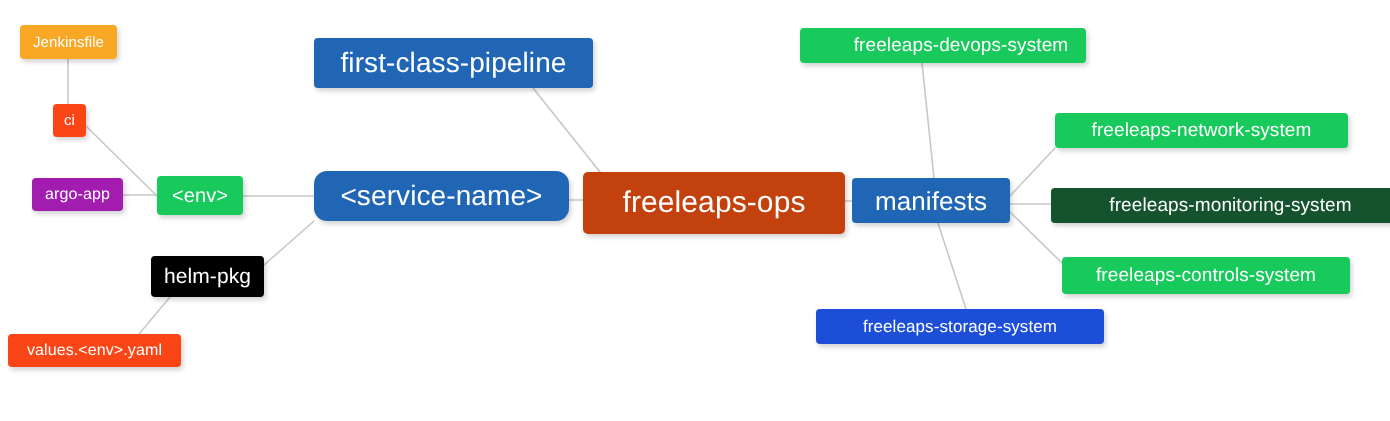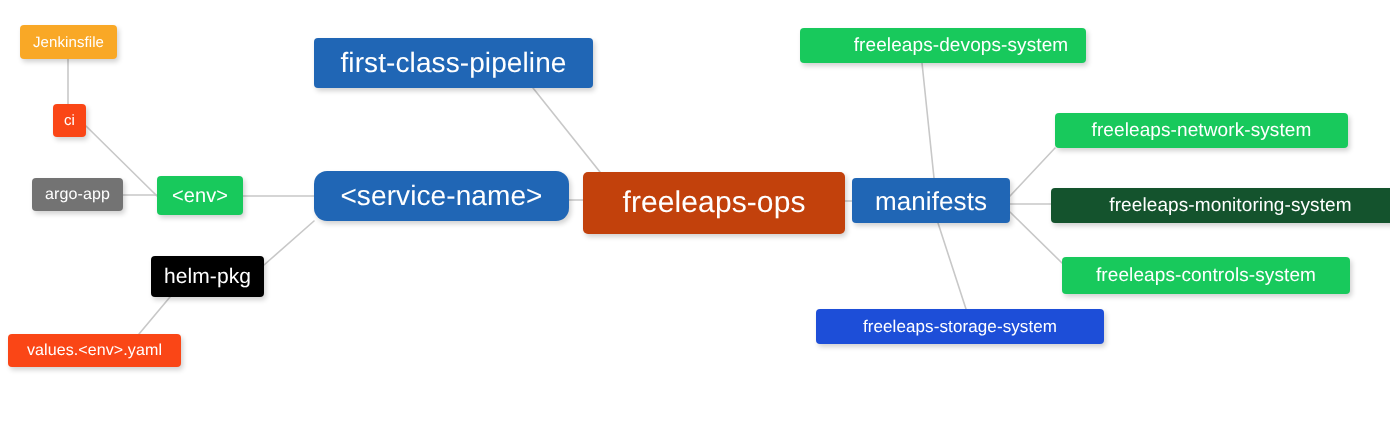--- a/index.html
+++ b/index.html
@@ -70,21 +70,21 @@
       <path d="M 938 223 L 966 309" stroke="#c8c8c8" stroke-width="1.6" fill="none" stroke-linecap="round"></path>
     </svg>
 
   <div id="node-layer">
       <div class="node" style="left: 20px; top: 25px; width: 97px; height: 34px; background: rgb(249, 168, 38); font-size: 15px;">
         <span class="label">Jenkinsfile</span>
       </div>
       <div class="node" style="left: 53px; top: 104px; width: 33px; height: 33px; background: rgb(250, 70, 22); font-size: 15px;">
         <span class="label">ci</span>
       </div>
-      <div class="node" style="left: 32px; top: 178px; width: 91px; height: 33px; background: #737373; font-size: 16px;">
+      <div class="node" style="left: 32px; top: 178px; width: 91px; height: 33px; background: #a21caf; font-size: 16px;">
         <span class="label">argo-app</span>
       </div>
       <div class="node" style="left: 157px; top: 176px; width: 86px; height: 39px; background: rgb(24, 201, 92); font-size: 20px;">
         <span class="label">&lt;env&gt;</span>
       </div>
       <div class="node" style="left: 314px; top: 171px; width: 255px; height: 50px; background: rgb(32, 102, 181); font-size: 28px; border-radius: 13px;">
         <span class="label">&lt;service-name&gt;</span>
       </div>
       <div class="node" style="left: 314px; top: 38px; width: 279px; height: 50px; background: rgb(32, 102, 181); font-size: 28px;">
         <span class="label">first-class-pipeline</span>

